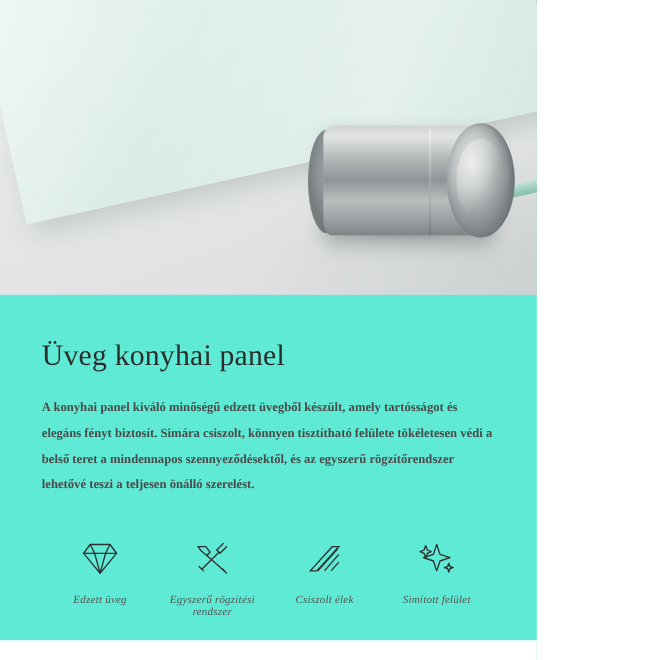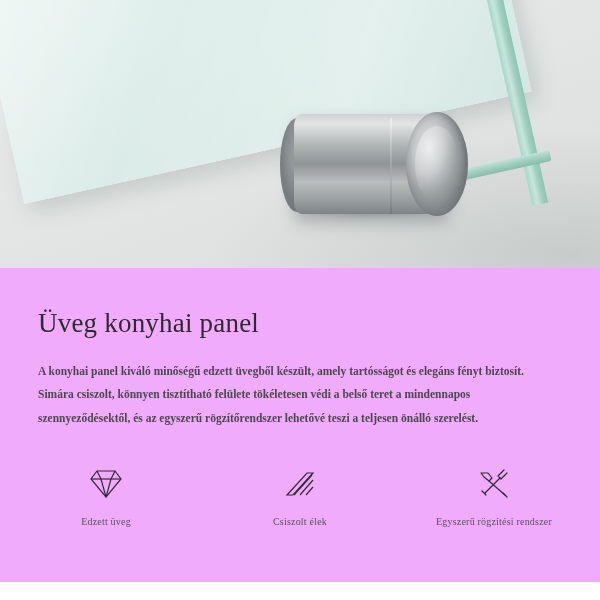--- a/index.html
+++ b/index.html
@@ -8,23 +8,23 @@
   }
   body {
     width: 600px;
     height: 600px;
     background: #ffffff;
     font-family: "Liberation Serif", serif;
     overflow: hidden;
   }
   .page {
     position: relative;
-    width: 600px;
+    width: 488px;
     height: 600px;
-    background: #f0abfc;
+    background: #5eead4;
     overflow: hidden;
   }
 
   
   .hero {
     position: relative;
     width: 600px;
     height: 268px;
     overflow: hidden;
     background: linear-gradient(160deg, #e9ebea 0%, #e4e7e6 40%, #dfe2e1 70%, #dcdfde 100%);
@@ -194,20 +194,21 @@
     align-items: center;
     justify-content: center;
     color: #2f2f2f;
   }
   .feature-label {
     margin-top: 14px;
     font-family: "Liberation Serif", serif;
     font-size: 10px;
     color: #555555;
     letter-spacing: 0.2px;
+    font-style: italic;
   }
   .footer-strip {
     position: absolute;
     left: 0;
     bottom: 0;
     width: 600px;
     height: 18px;
     background: #ffffff;
   }
 </style>
@@ -247,41 +248,51 @@
           <path d="M2 10 L32 10"></path>
           <path d="M8 2 L12 10 L17 28"></path>
           <path d="M26 2 L22 10 L17 28"></path>
         </svg>
       </div>
       <div class="feature-label">Edzett üveg</div>
     </div>
 
     <div class="feature">
       <div class="feature-icon">
-        <svg width="34" height="30" viewBox="0 0 34 30" fill="none" stroke="#2f2f2f" stroke-width="1.2">
-          <path d="M4 26 L24 4 L30 4 L10 26 Z"></path>
-          <path d="M11 26 L29 6"></path>
-          <path d="M17 26 L30 11"></path>
-          <path d="M23 26 L30 18"></path>
-        </svg>
-      </div>
-      <div class="feature-label">Csiszolt élek</div>
-    </div>
-
-    <div class="feature">
-      <div class="feature-icon">
         <svg width="36" height="30" viewBox="0 0 36 30" fill="none" stroke="#2f2f2f" stroke-width="1.2" stroke-linecap="round" stroke-linejoin="round">
           <path d="M5 4 L12 4 L16 9 L13 12 L8 8 Z"></path>
           <path d="M13 12 L29 26"></path>
           <path d="M31 4 L25 10 L22 7 L28 1"></path>
           <path d="M24 9 L9 24"></path>
           <path d="M6 22 L10 26"></path>
           <path d="M27 24 L31 28"></path>
         </svg>
       </div>
       <div class="feature-label">Egyszerű rögzítési rendszer</div>
     </div>
 
+    <div class="feature">
+      <div class="feature-icon">
+        <svg width="34" height="30" viewBox="0 0 34 30" fill="none" stroke="#2f2f2f" stroke-width="1.2">
+          <path d="M4 26 L24 4 L30 4 L10 26 Z"></path>
+          <path d="M11 26 L29 6"></path>
+          <path d="M17 26 L30 11"></path>
+          <path d="M23 26 L30 18"></path>
+        </svg>
+      </div>
+      <div class="feature-label">Csiszolt élek</div>
+    </div>
+
+    <div class="feature">
+      <div class="feature-icon">
+        <svg width="34" height="30" viewBox="0 0 34 30" fill="none" stroke="#2f2f2f" stroke-width="1.2" stroke-linecap="round" stroke-linejoin="round">
+          <path d="M17 2 L20 11 L29 14 L20 17 L17 26 L14 17 L5 14 L14 11 Z"></path>
+          <path d="M7 3 L8.5 7 L12 8.5 L8.5 10 L7 14 L5.5 10 L2 8.5 L5.5 7 Z"></path>
+          <path d="M28 19 L29 22 L32 23 L29 24 L28 27 L27 24 L24 23 L27 22 Z"></path>
+        </svg>
+      </div>
+      <div class="feature-label">Simított felület</div>
+    </div>
 
   </div>
 
   <div class="footer-strip"></div>
 </div>
 
 </body></html>

